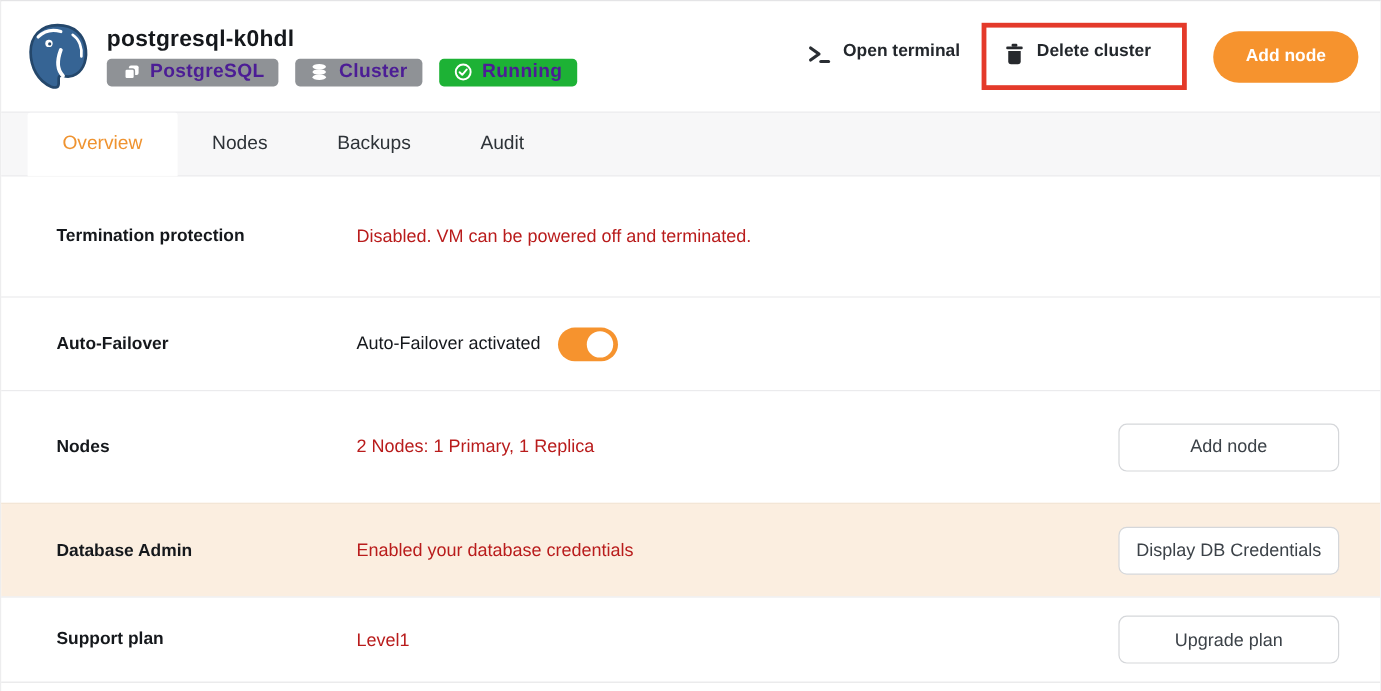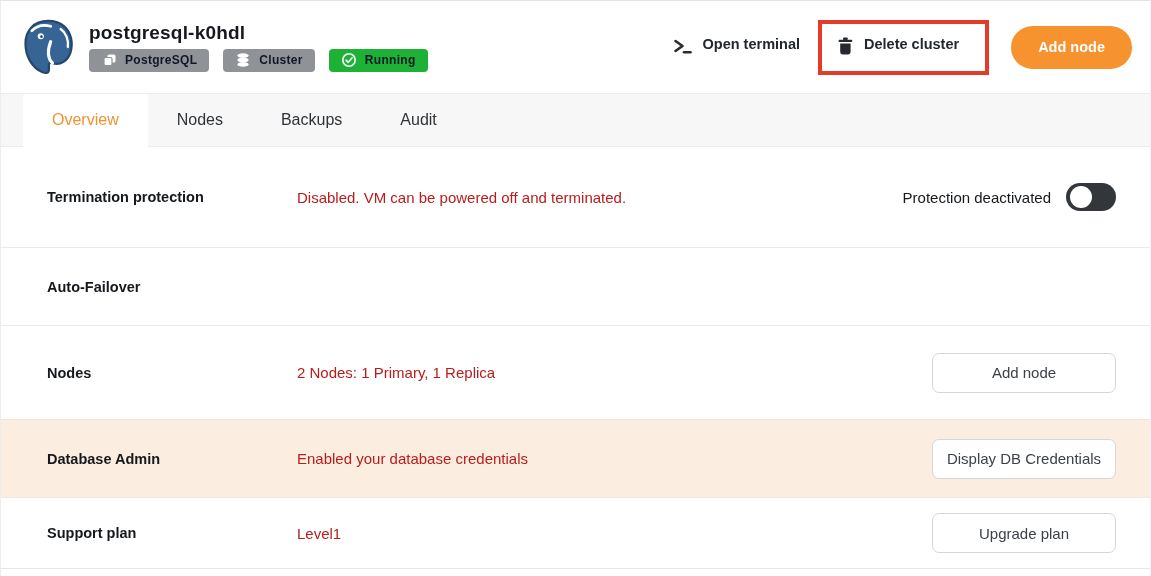--- a/index.html
+++ b/index.html
@@ -8,21 +8,21 @@
   .page{width:1149px;height:575px;border-top:1px solid #e4e4e6;border-left:1px solid #ededee;border-right:1px solid #f3f3f4;background:#fff;display:flex;flex-direction:column;}
 
   
   .header{height:96px;display:flex;align-items:center;justify-content:space-between;padding:0 18px 0 20px;box-sizing:border-box;}
   .header-left{display:flex;align-items:center;gap:14px;justify-content:flex-end;}
   .logo{width:54px;height:58px;flex:0 0 auto;}
   .title-block{display:flex;flex-direction:column;gap:7px;}
   .cluster-title{font-size:19px;font-weight:700;letter-spacing:.2px;color:#15181c;line-height:1;}
   .badges{display:flex;align-items:center;gap:14px;}
   .badge{display:inline-flex;align-items:center;gap:8px;height:23px;padding:0 12px;border-radius:4px;
-         color:#0f172a;font-size:12px;font-weight:700;letter-spacing:.3px;}
+         color:#4c1d95;font-size:16px;font-weight:700;letter-spacing:.3px;}
   .badge.gray{background:#8f9296;}
   .badge.green{background:#1db235;}
   .badge svg{display:block;}
 
   .header-right{display:flex;align-items:center;gap:18px;}
   .text-action{display:flex;gap:10px;font-size:14.5px;font-weight:700;color:#23272c;cursor:pointer;white-space:nowrap;}
   .annotation-box{border:4px solid #e43a2a;padding:12px 26px 12px 14px;display:flex;align-items:center;margin-right:4px;}
   .pill-btn{background:#f6932e;color:#fff;border:none;border-radius:22px;height:43px;padding:0 27px;
             font-size:14.5px;font-weight:700;font-family:inherit;cursor:pointer;}
 
@@ -139,30 +139,30 @@
     <div class="tab">Nodes</div>
     <div class="tab">Backups</div>
     <div class="tab">Audit</div>
   </div>
 
   <div class="rows">
 
     <div class="row h100">
       <div class="row-label">Termination protection</div>
       <div class="row-desc">Disabled. VM can be powered off and terminated.</div>
-      <div class="row-control">
-        <span class="control-text">Protection deactivated</span>
-        <span class="toggle off">
-            <span class="knob"></span>
-          </span>
-      </div>
     </div>
 
     <div class="row h78">
       <div class="row-label">Auto-Failover</div>
+      <div class="row-control">
+        <span class="control-text">Auto-Failover activated</span>
+        <span class="toggle on">
+            <span class="knob"></span>
+          </span>
+      </div>
     </div>
 
     <div class="row h94">
       <div class="row-label">Nodes</div>
       <div class="row-desc">2 Nodes: 1 Primary, 1 Replica</div>
       <div class="row-control">
         <button class="outline-btn">Add node</button>
       </div>
     </div>
 

